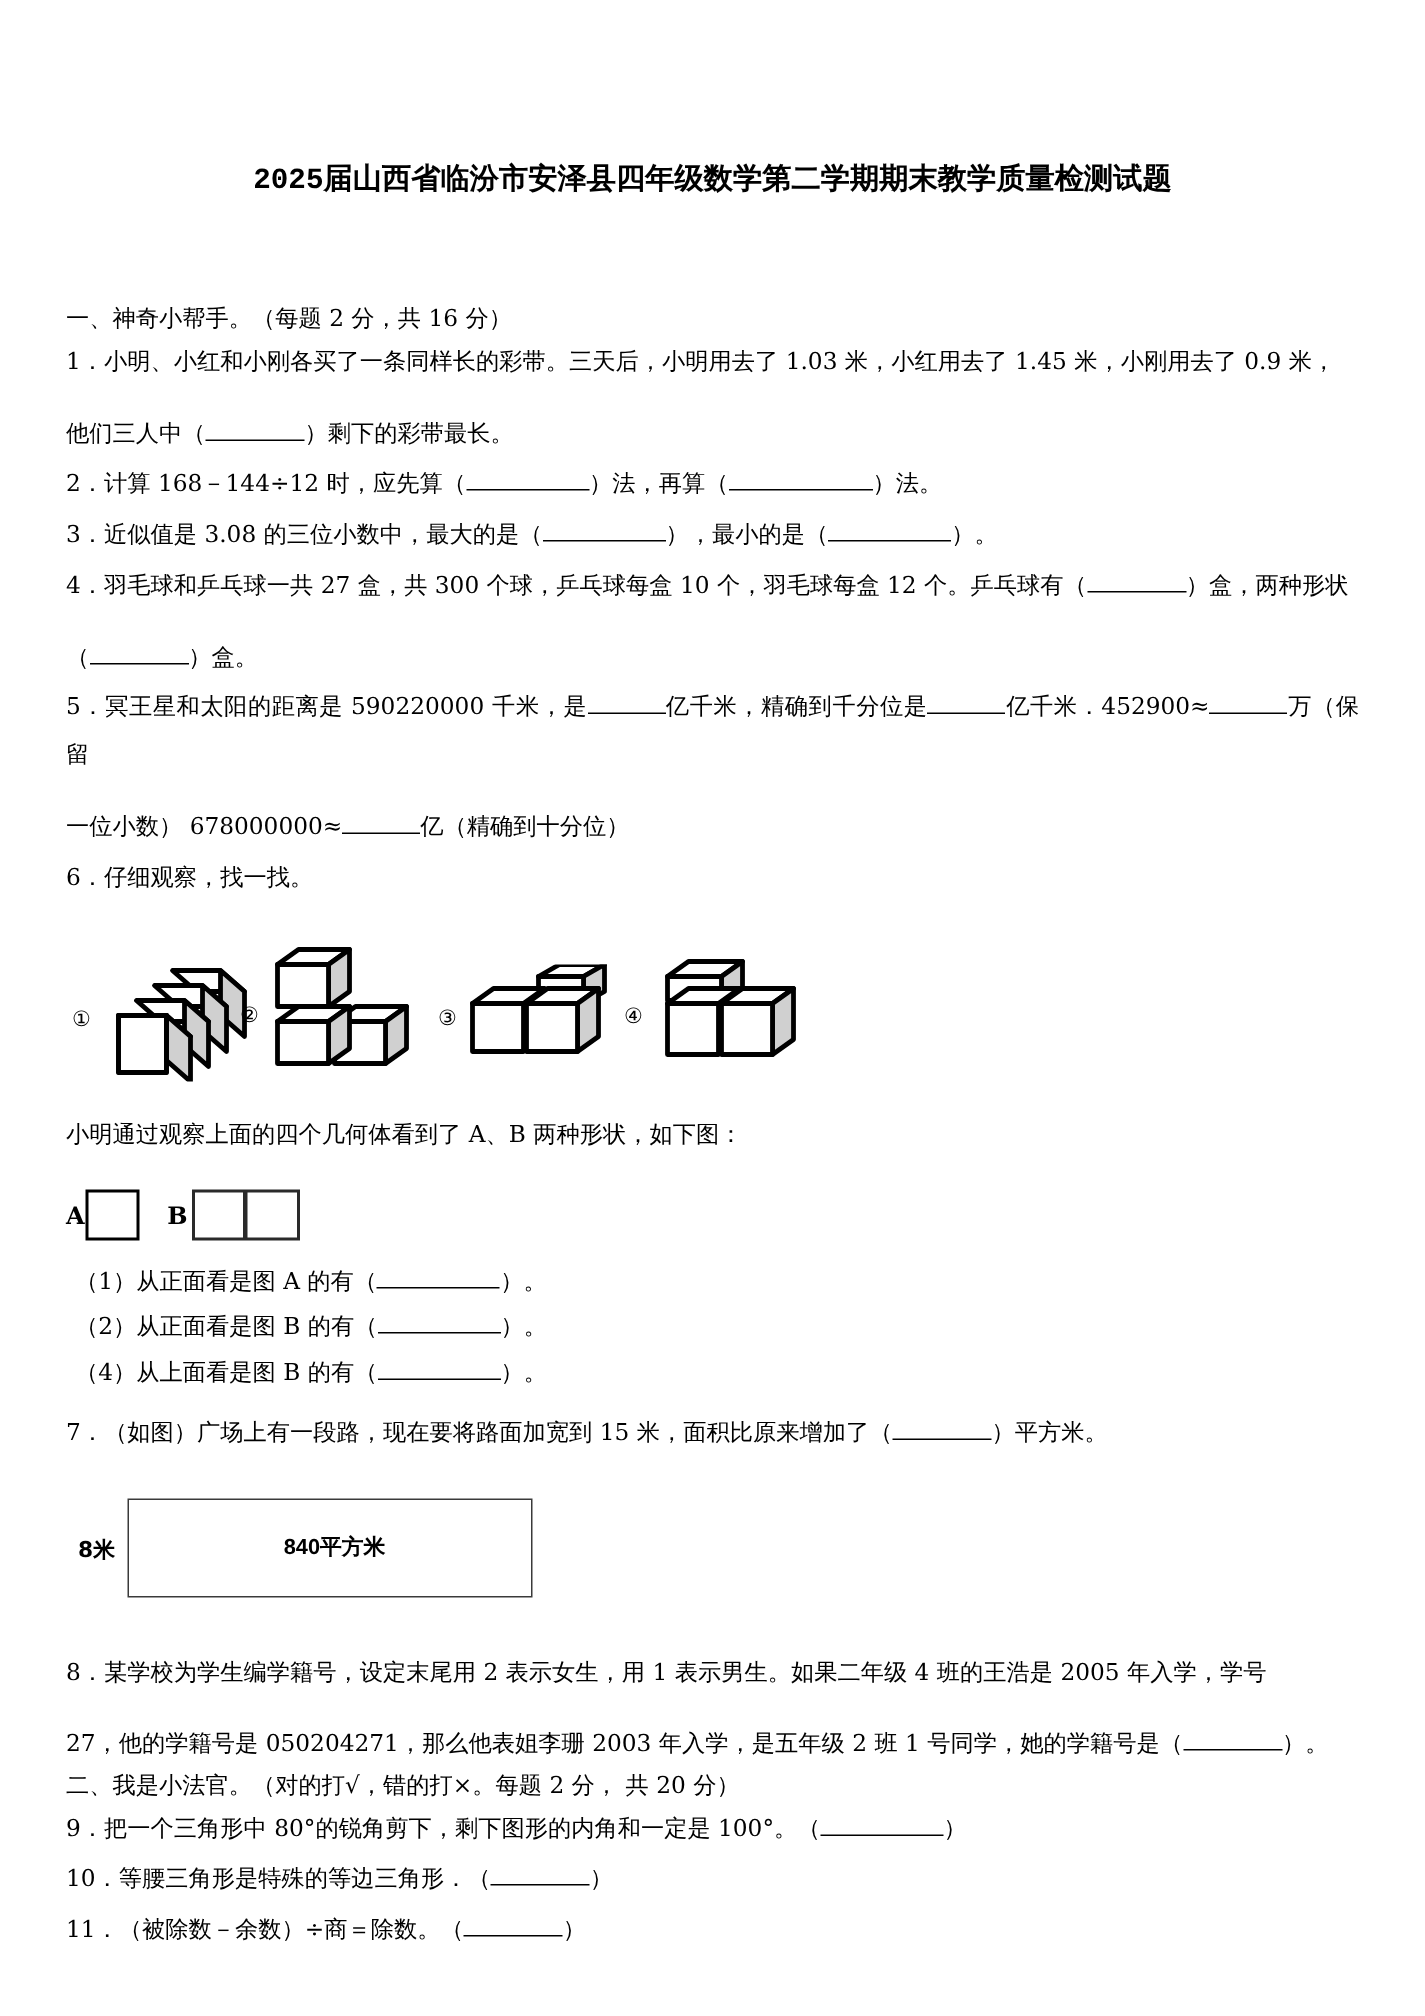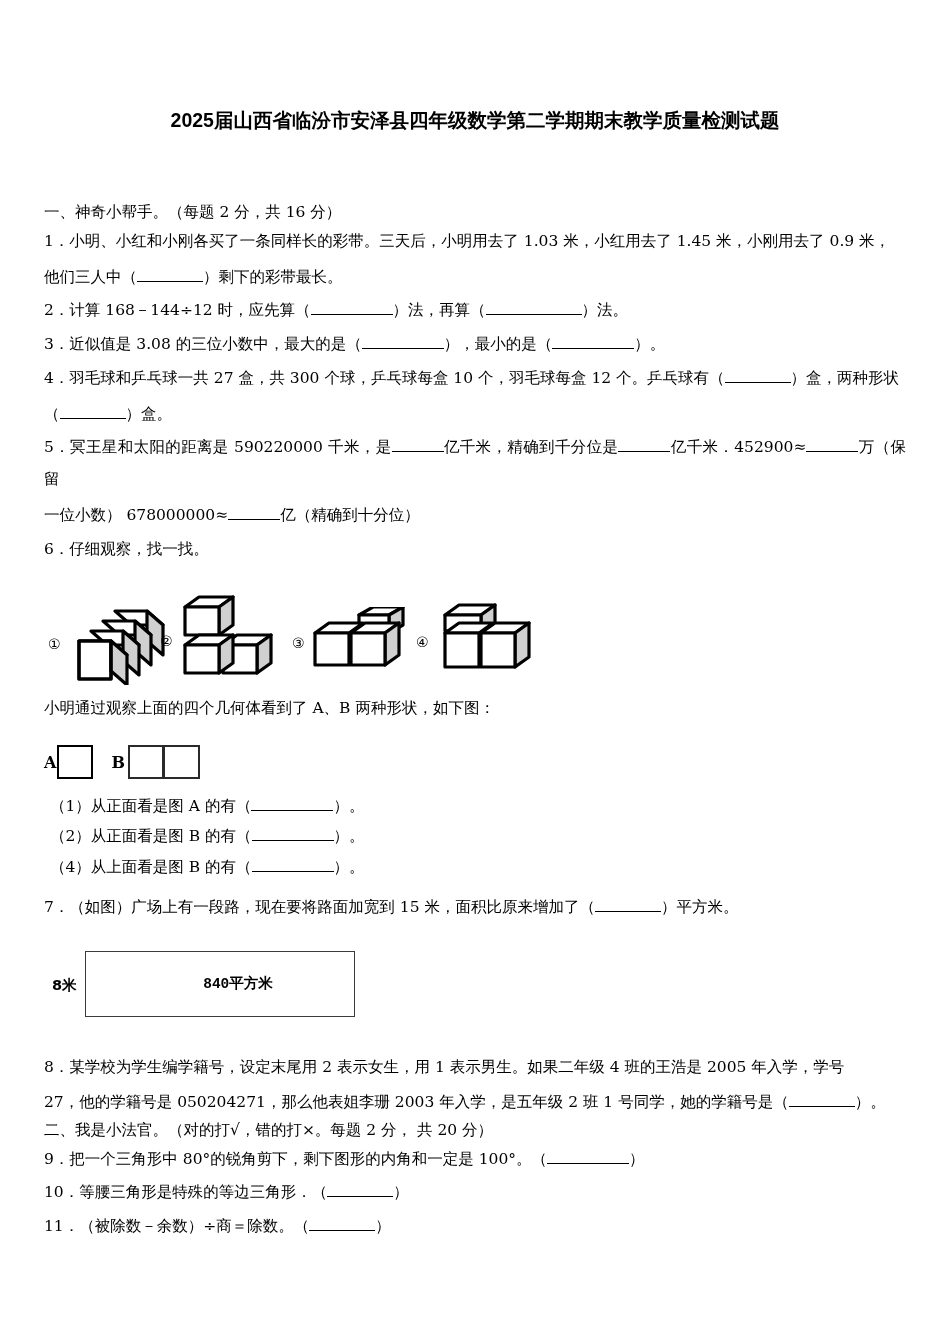--- a/index.html
+++ b/index.html
@@ -13,41 +13,41 @@
     color: #000000;
     position: relative;
     overflow: hidden;
   }
   .page {
     position: relative;
     width: 950px; height: 1344px;
     padding: 0 44px;
   }
   .doc-title {
-    font-family: Liberation Sans, sans-serif;
+    font-family: Liberation Mono, monospace;
     font-weight: bold;
     font-size: 19.5px;
     text-align: center;
     letter-spacing: 0px;
     padding-top: 108px;
     line-height: 1.3;
   }
   .section-head {
     font-size: 15.5px;
     margin-top: 68px;
     line-height: 1.45;
   }
   .q {
     font-size: 15.5px;
     line-height: 2.05;
     margin-top: 2px;
     text-align: justify;
     text-justify: inter-ideograph;
   }
-  .q-tight { line-height: 2.05; margin-top: 4px; }
+  .q-tight { line-height: 2.05; margin-top: 16px; }
   .fill { display: inline-block; border-bottom: 1.4px solid #000; vertical-align: baseline; }
   .f-s  { width: 52px; }
   .f-m  { width: 66px; }
   .f-l  { width: 82px; }
   .f-xl { width: 96px; }
 
   
   .cube-row {
     position: relative;
     height: 112px;
@@ -113,25 +113,24 @@
     left: 41px; top: 5px;
     width: 270px; height: 66px;
     border: 1.8px solid #3a3a3a;
     background: #fff;
   }
   .area-rect-text {
     position: absolute;
     left: 41px; top: 5px;
     width: 270px; height: 66px;
     display: flex; align-items: center; justify-content: center;
-    font-family: Liberation Mono, monospace;
+    font-family: Liberation Sans, sans-serif;
     font-weight: bold;
     font-size: 14.5px;
     padding-left: 6px;
-    margin-left: 15px;
   }
   .spacer-sm { height: 8px; }
   .spacer-md { height: 18px; }
 </style>
 </head>
 <body>
 
 <div class="page">
 
   <div class="doc-title">2025届山西省临汾市安泽县四年级数学第二学期期末教学质量检测试题</div>

